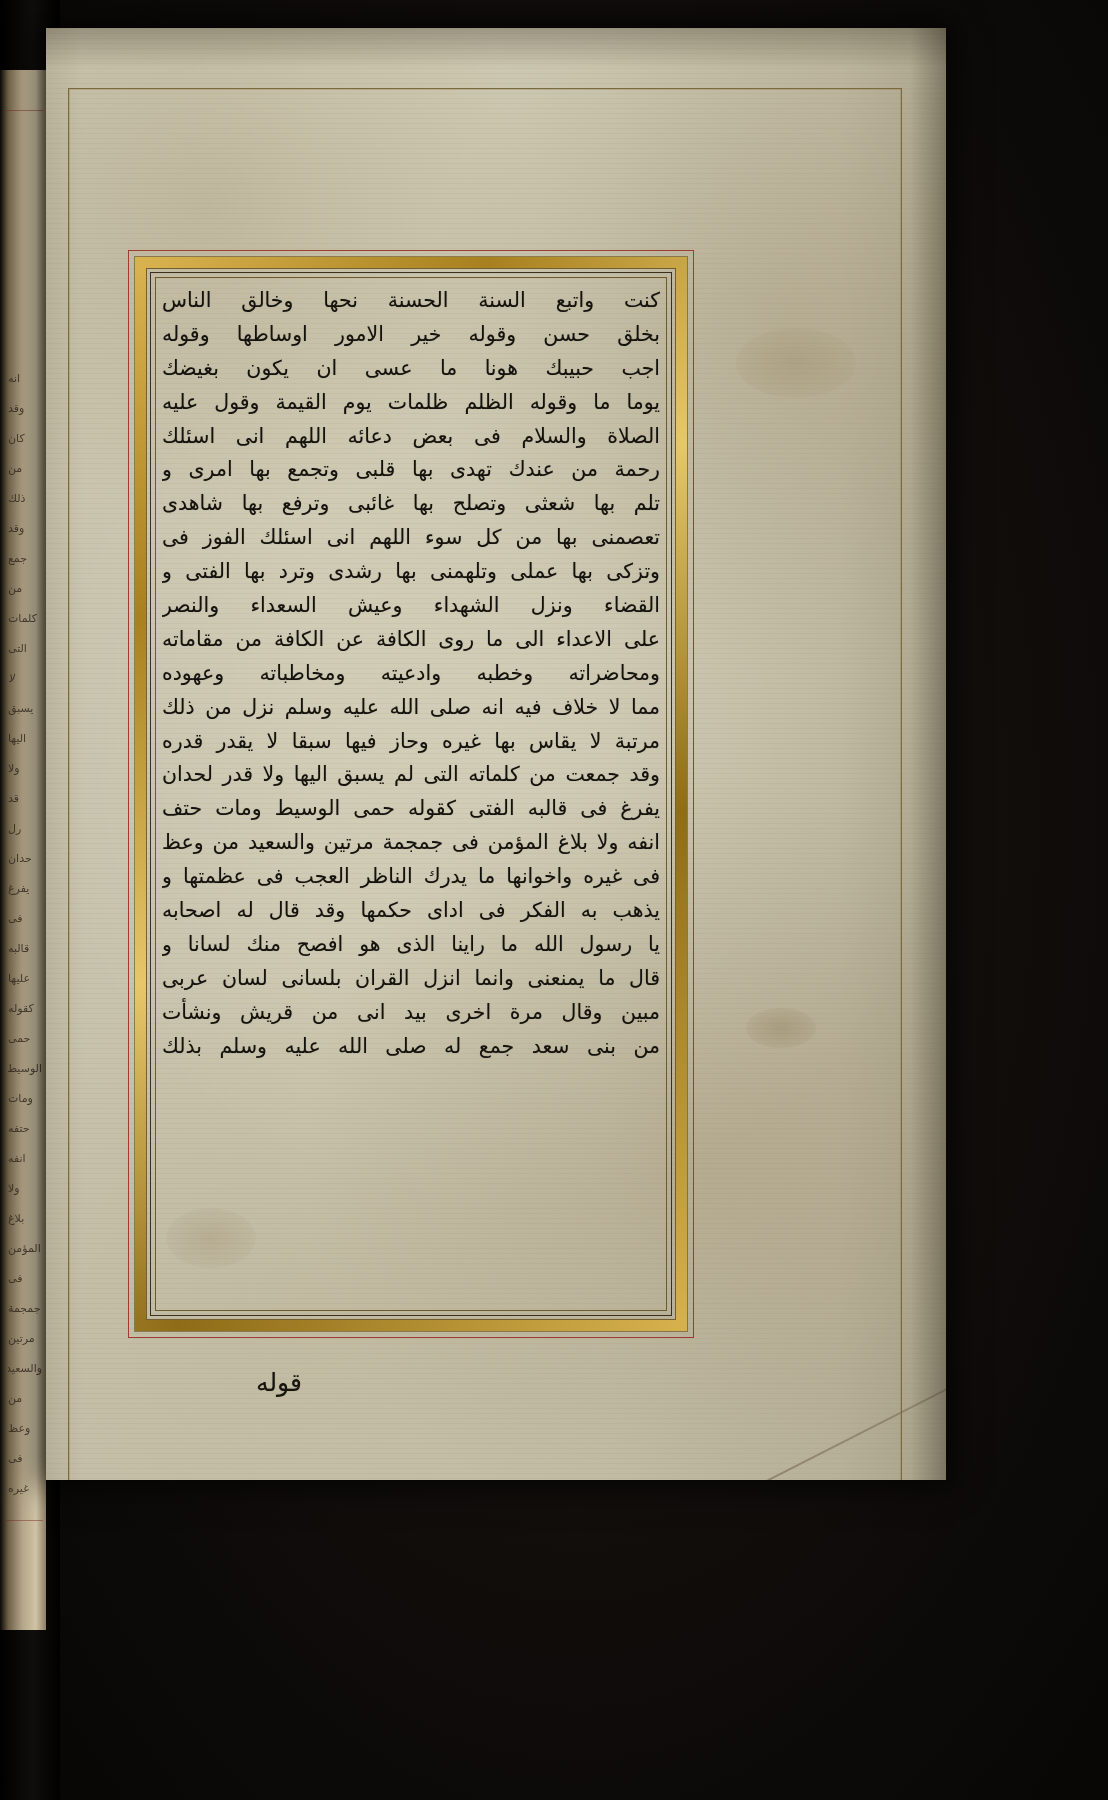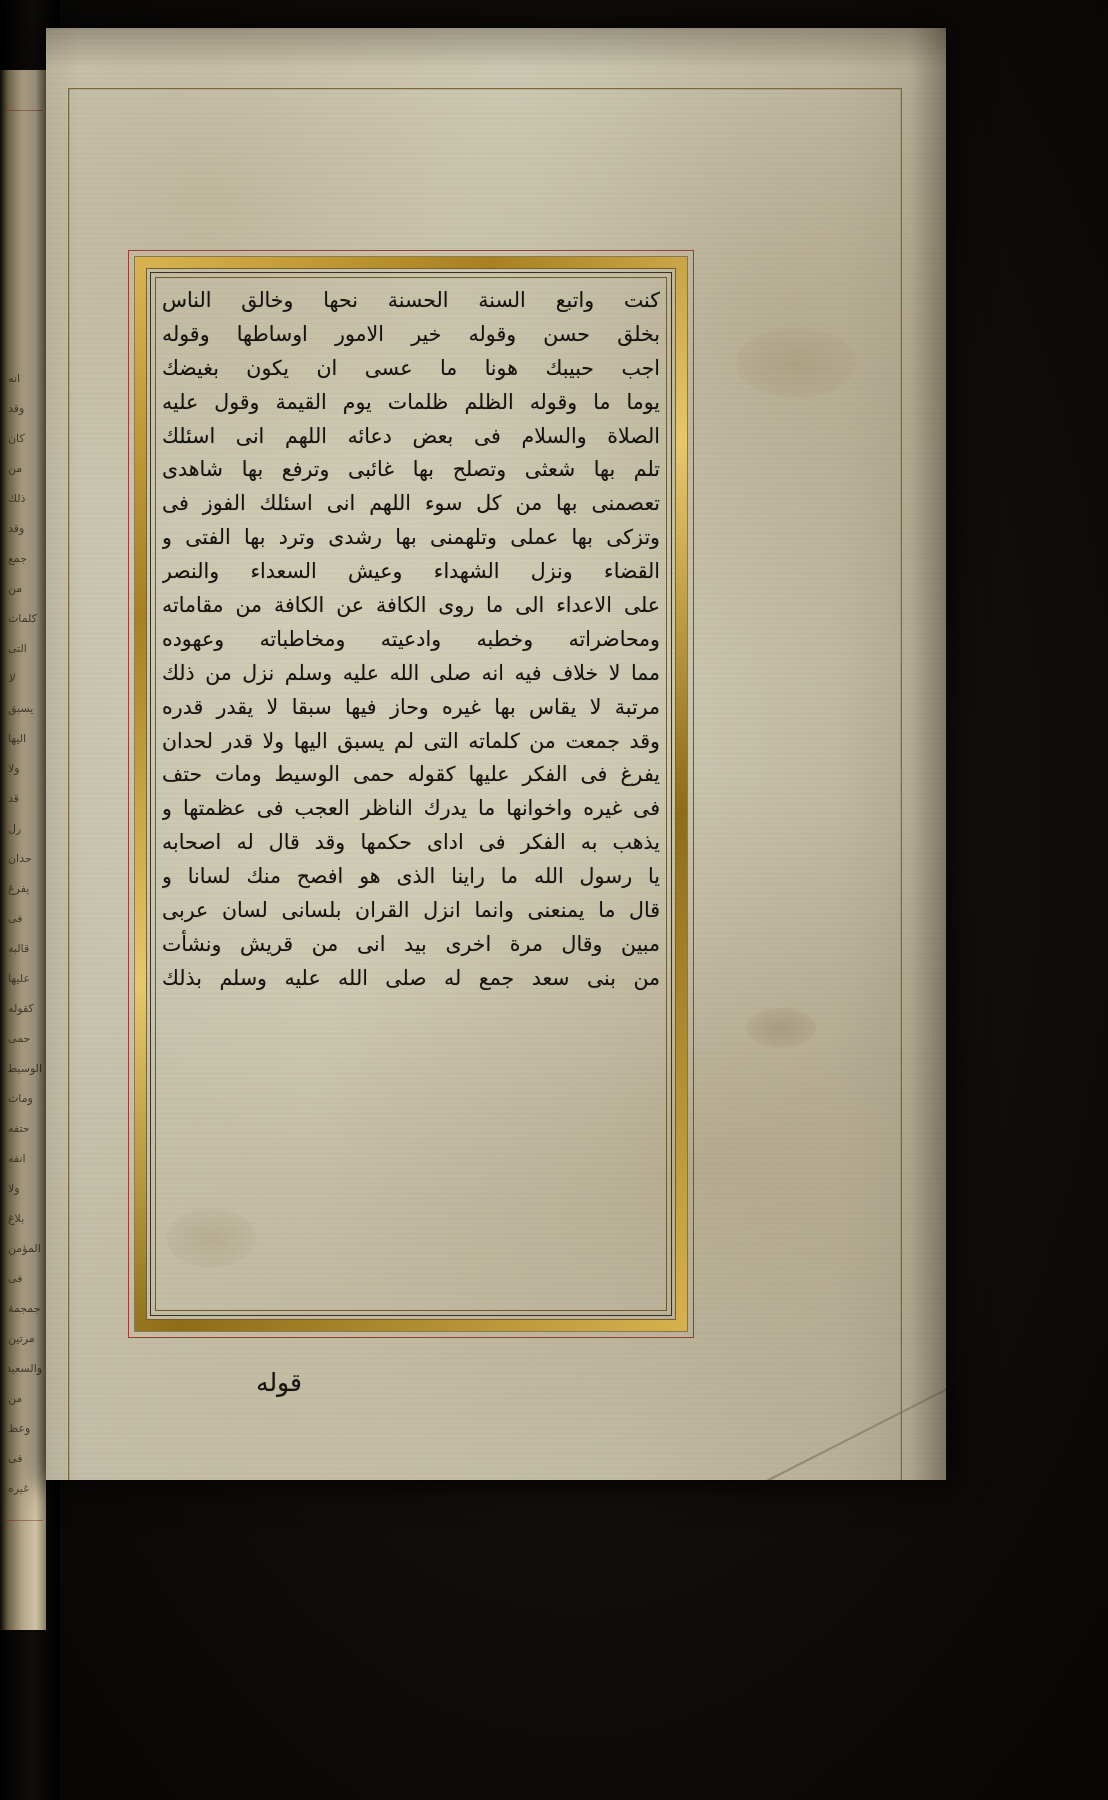--- a/index.html
+++ b/index.html
@@ -279,30 +279,32 @@
       <div id="frame-gold"></div>
       <div id="frame-inner-dark"></div>
       <div id="frame-inner-thin"></div>
 
       <div id="text-block">
         <span class="line">كنت واتبع السنة الحسنة نحها وخالق الناس</span>
         <span class="line">بخلق حسن وقوله خير الامور اوساطها وقوله</span>
         <span class="line">اجب حبيبك هونا ما عسى ان يكون بغيضك</span>
         <span class="line">يوما ما وقوله الظلم ظلمات يوم القيمة وقول عليه</span>
         <span class="line">الصلاة والسلام فى بعض دعائه اللهم انى اسئلك</span>
+        <span class="line">رحمة من عندك تهدى بها قلبى وتجمع بها امرى و</span>
         <span class="line">تلم بها شعثى وتصلح بها غائبى وترفع بها شاهدى</span>
         <span class="line">تعصمنى بها من كل سوء اللهم انى اسئلك الفوز فى</span>
         <span class="line">وتزكى بها عملى وتلهمنى بها رشدى وترد بها الفتى و</span>
         <span class="line">القضاء ونزل الشهداء وعيش السعداء والنصر</span>
         <span class="line">على الاعداء الى ما روى الكافة عن الكافة من مقاماته</span>
         <span class="line">ومحاضراته وخطبه وادعيته ومخاطباته وعهوده</span>
         <span class="line">مما لا خلاف فيه انه صلى الله عليه وسلم نزل من ذلك</span>
         <span class="line">مرتبة لا يقاس بها غيره وحاز فيها سبقا لا يقدر قدره</span>
         <span class="line">وقد جمعت من كلماته التى لم يسبق اليها ولا قدر لحدان</span>
-        <span class="line">يفرغ فى الفكر عليها كقوله حمى الوسيط ومات حتف</span>
+        <span class="line">يفرغ فى قالبه الفتى كقوله حمى الوسيط ومات حتف</span>
+        <span class="line">انفه ولا بلاغ المؤمن فى جمجمة مرتين والسعيد من وعظ</span>
         <span class="line">فى غيره واخوانها ما يدرك الناظر العجب فى عظمتها و</span>
         <span class="line">يذهب به الفكر فى اداى حكمها وقد قال له اصحابه</span>
         <span class="line">يا رسول الله ما راينا الذى هو افصح منك لسانا و</span>
         <span class="line">قال ما يمنعنى وانما انزل القران بلسانى لسان عربى</span>
         <span class="line">مبين وقال مرة اخرى بيد انى من قريش ونشأت</span>
         <span class="line">من بنى سعد جمع له صلى الله عليه وسلم بذلك</span>
       </div>
     </div>
 
     <div id="catchword">قوله</div>

